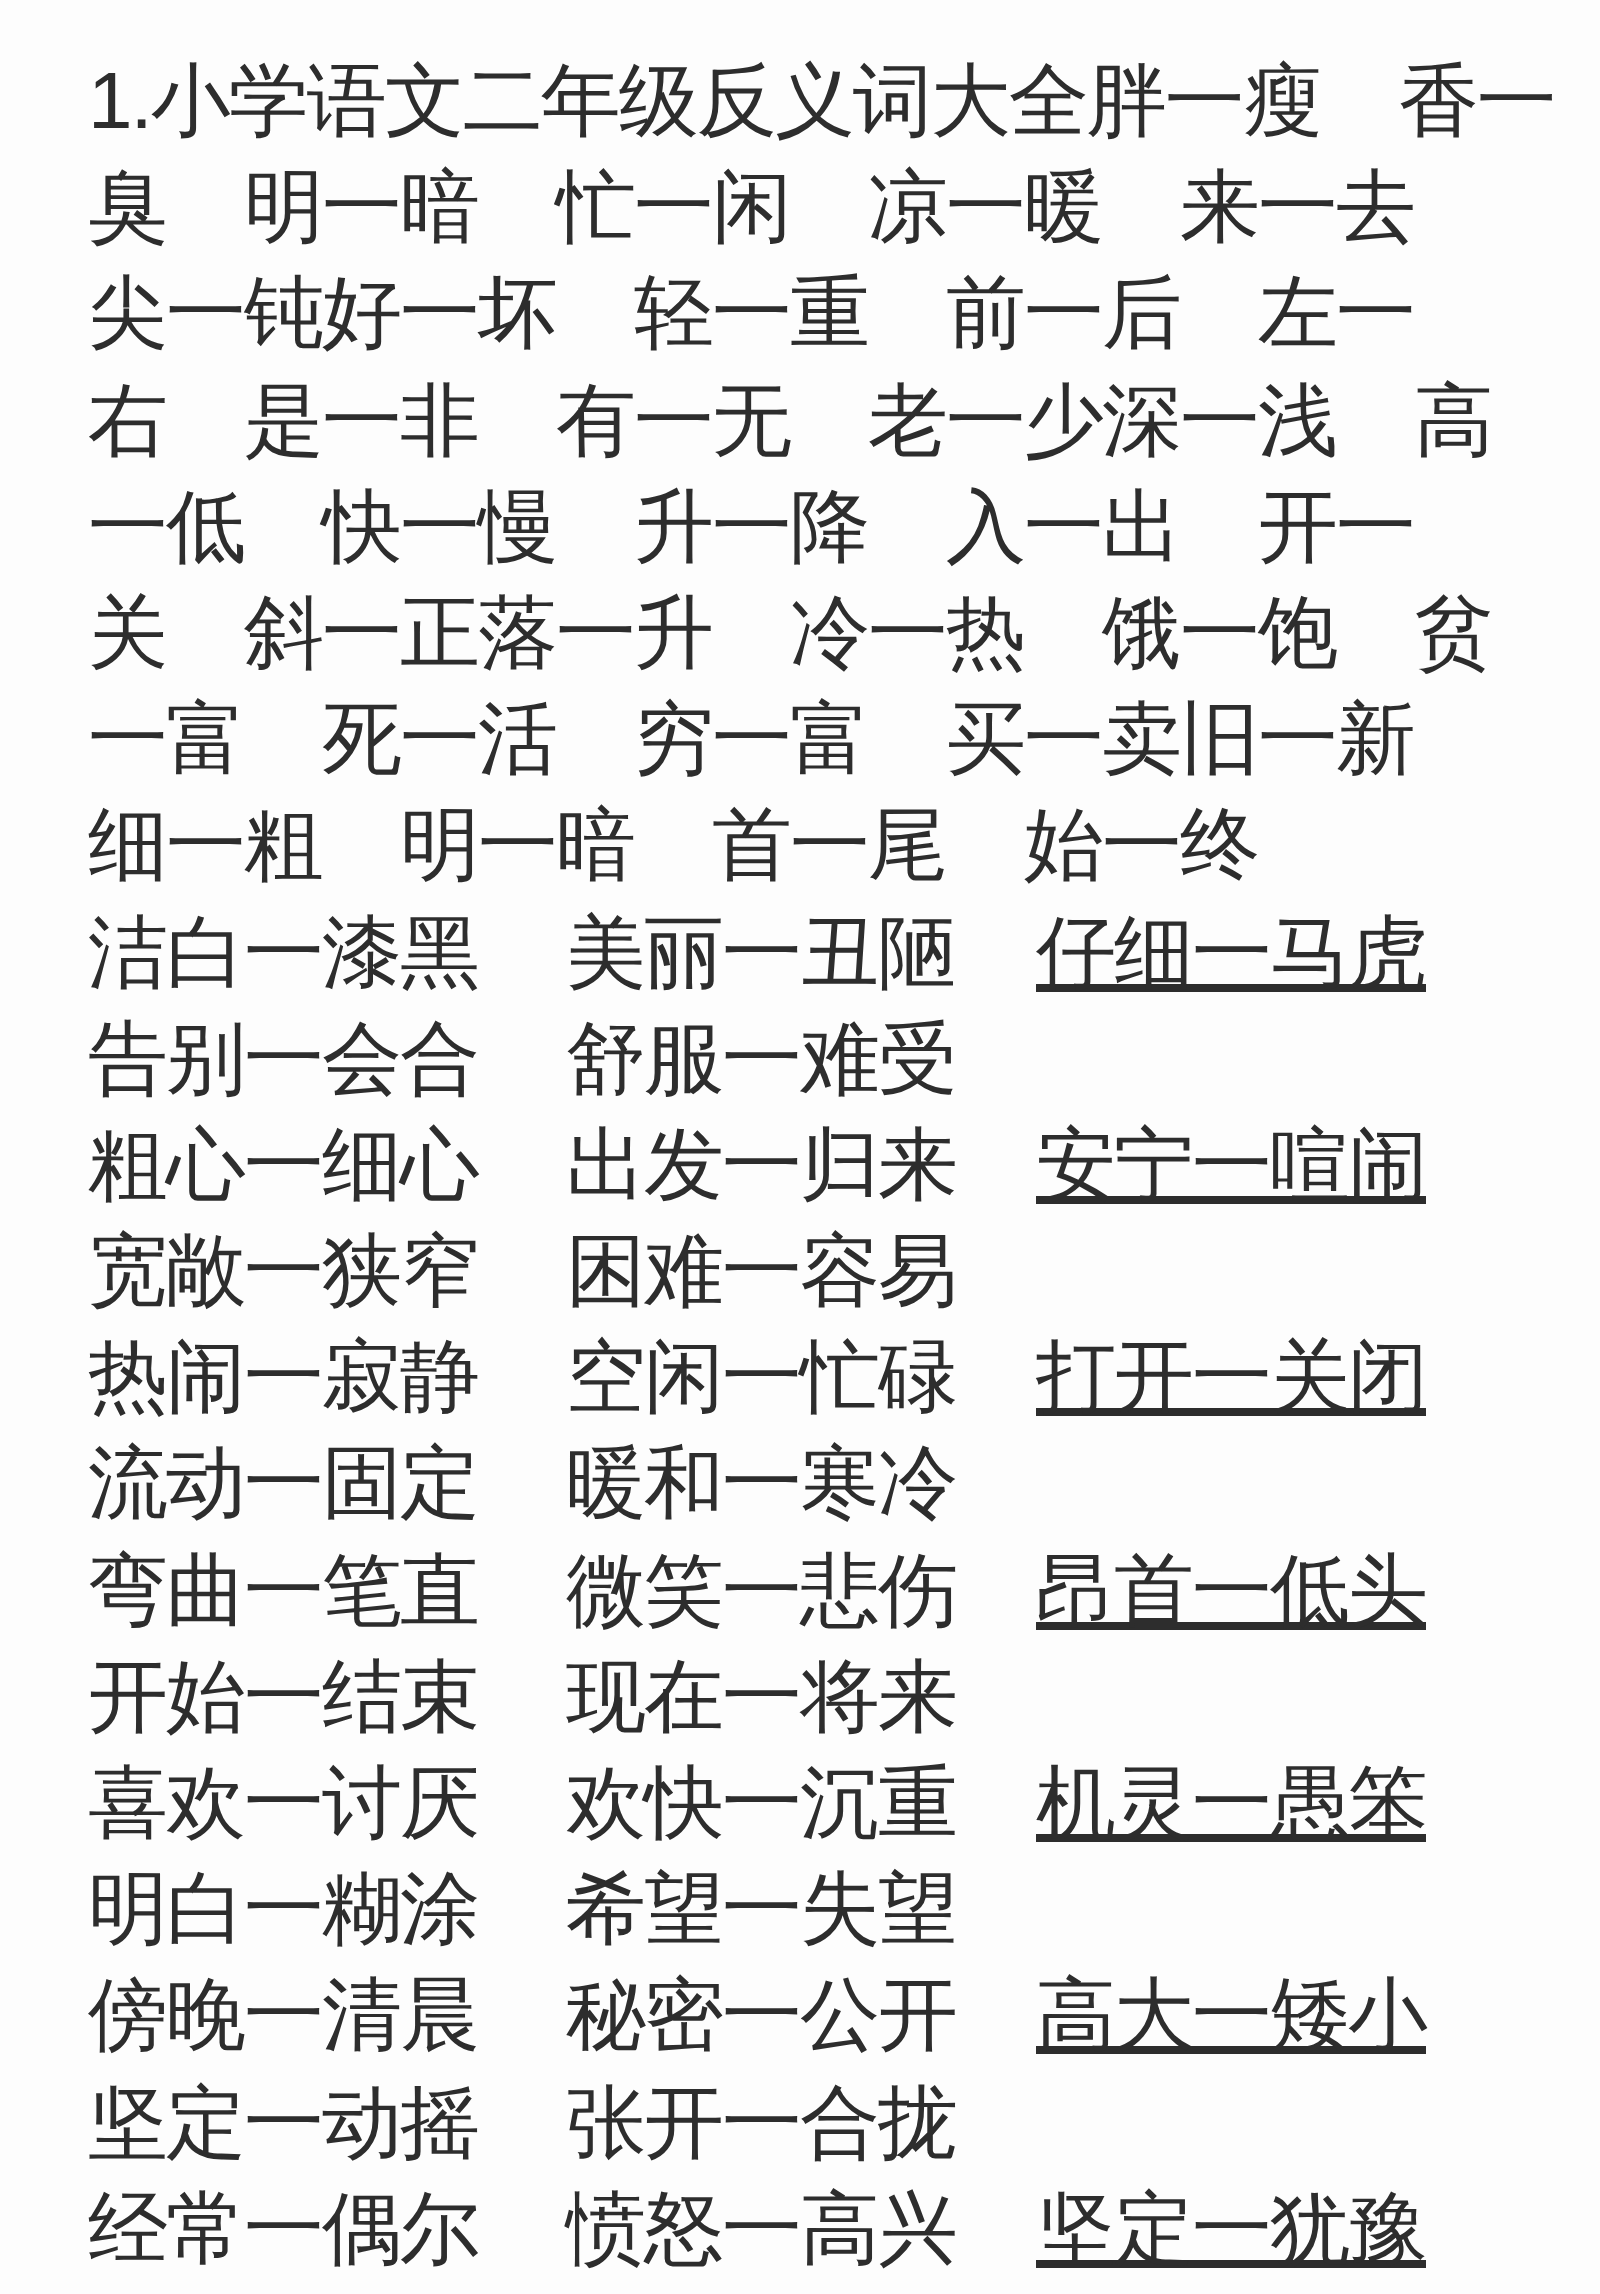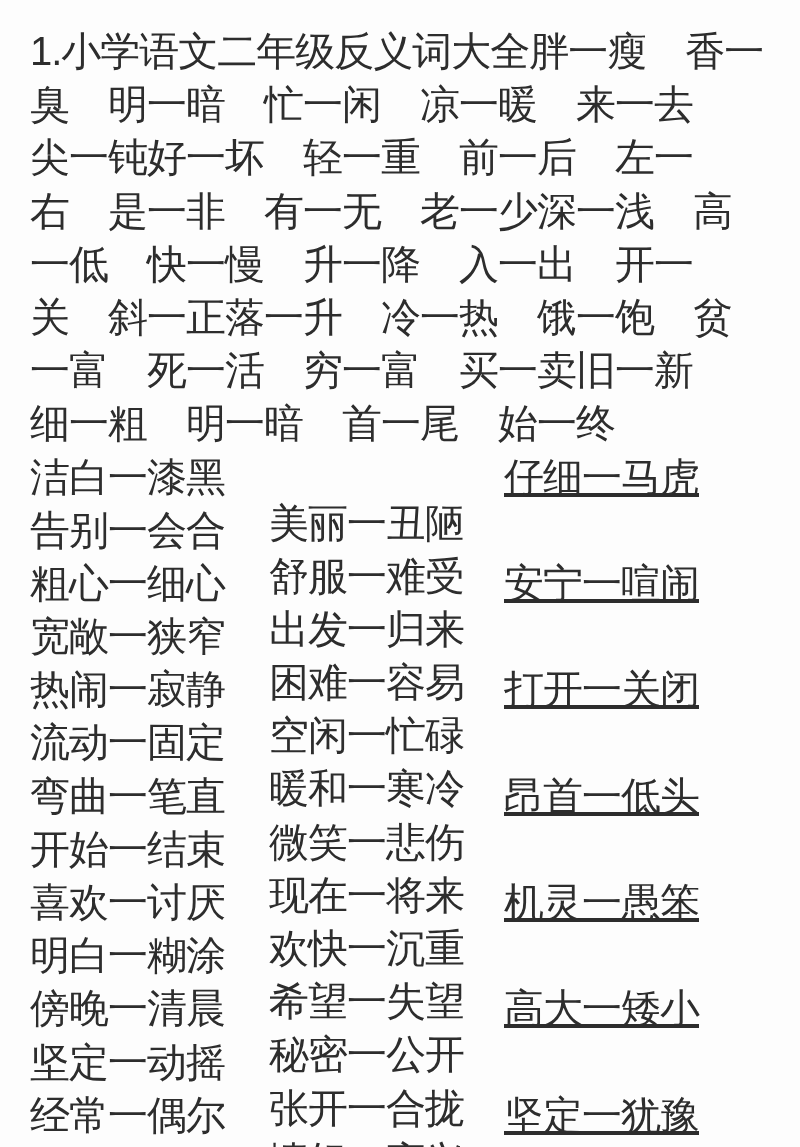--- a/index.html
+++ b/index.html
@@ -9,21 +9,21 @@
   body {
     width: 800px;
     height: 1147px;
     overflow: hidden;
     background: #fdfdfd;
     font-family: "Liberation Sans", "DejaVu Sans", sans-serif;
   }
   .doc {
     position: absolute;
     top: 25px;
-    left: 30px;
+    left: 44px;
     width: 757px;
     color: #2d2d2d;
     font-size: 40px;
     font-weight: 500;
     line-height: 53.2px;
     white-space: pre;
     letter-spacing: -1px;
   }
   .line {
     height: 53.2px;
@@ -32,19 +32,19 @@
   .row {
     position: relative;
     height: 53.2px;
   }
   .cell {
     position: absolute;
     top: 0;
     white-space: pre;
   }
   .cell.c0 { left: 0; }
-  .cell.c1 { left: 239px; margin-top: 46px; }
+  .cell.c1 { left: 239px; }
   .cell.c2 { left: 474px; text-decoration: underline; }
 </style>
 </head>
 <body style="background: rgb(253, 253, 253);">
 
 <div class="doc" style="color: rgb(45, 45, 45);"><div class="line">1.小学语文二年级反义词大全胖一瘦　香一</div><div class="line">臭　明一暗　忙一闲　凉一暖　来一去</div><div class="line">尖一钝好一坏　轻一重　前一后　左一</div><div class="line">右　是一非　有一无　老一少深一浅　高</div><div class="line">一低　快一慢　升一降　入一出　开一</div><div class="line">关　斜一正落一升　冷一热　饿一饱　贫</div><div class="line">一富　死一活　穷一富　买一卖旧一新</div><div class="line">细一粗　明一暗　首一尾　始一终</div><div class="row"><span class="cell c0">洁白一漆黑</span><span class="cell c1">美丽一丑陋</span><span class="cell c2">仔细一马虎</span></div><div class="row"><span class="cell c0">告别一会合</span><span class="cell c1">舒服一难受</span></div><div class="row"><span class="cell c0">粗心一细心</span><span class="cell c1">出发一归来</span><span class="cell c2">安宁一喧闹</span></div><div class="row"><span class="cell c0">宽敞一狭窄</span><span class="cell c1">困难一容易</span></div><div class="row"><span class="cell c0">热闹一寂静</span><span class="cell c1">空闲一忙碌</span><span class="cell c2">打开一关闭</span></div><div class="row"><span class="cell c0">流动一固定</span><span class="cell c1">暖和一寒冷</span></div><div class="row"><span class="cell c0">弯曲一笔直</span><span class="cell c1">微笑一悲伤</span><span class="cell c2">昂首一低头</span></div><div class="row"><span class="cell c0">开始一结束</span><span class="cell c1">现在一将来</span></div><div class="row"><span class="cell c0">喜欢一讨厌</span><span class="cell c1">欢快一沉重</span><span class="cell c2">机灵一愚笨</span></div><div class="row"><span class="cell c0">明白一糊涂</span><span class="cell c1">希望一失望</span></div><div class="row"><span class="cell c0">傍晚一清晨</span><span class="cell c1">秘密一公开</span><span class="cell c2">高大一矮小</span></div><div class="row"><span class="cell c0">坚定一动摇</span><span class="cell c1">张开一合拢</span></div><div class="row"><span class="cell c0">经常一偶尔</span><span class="cell c1">愤怒一高兴</span><span class="cell c2">坚定一犹豫</span></div></div>
 
 </body></html>

